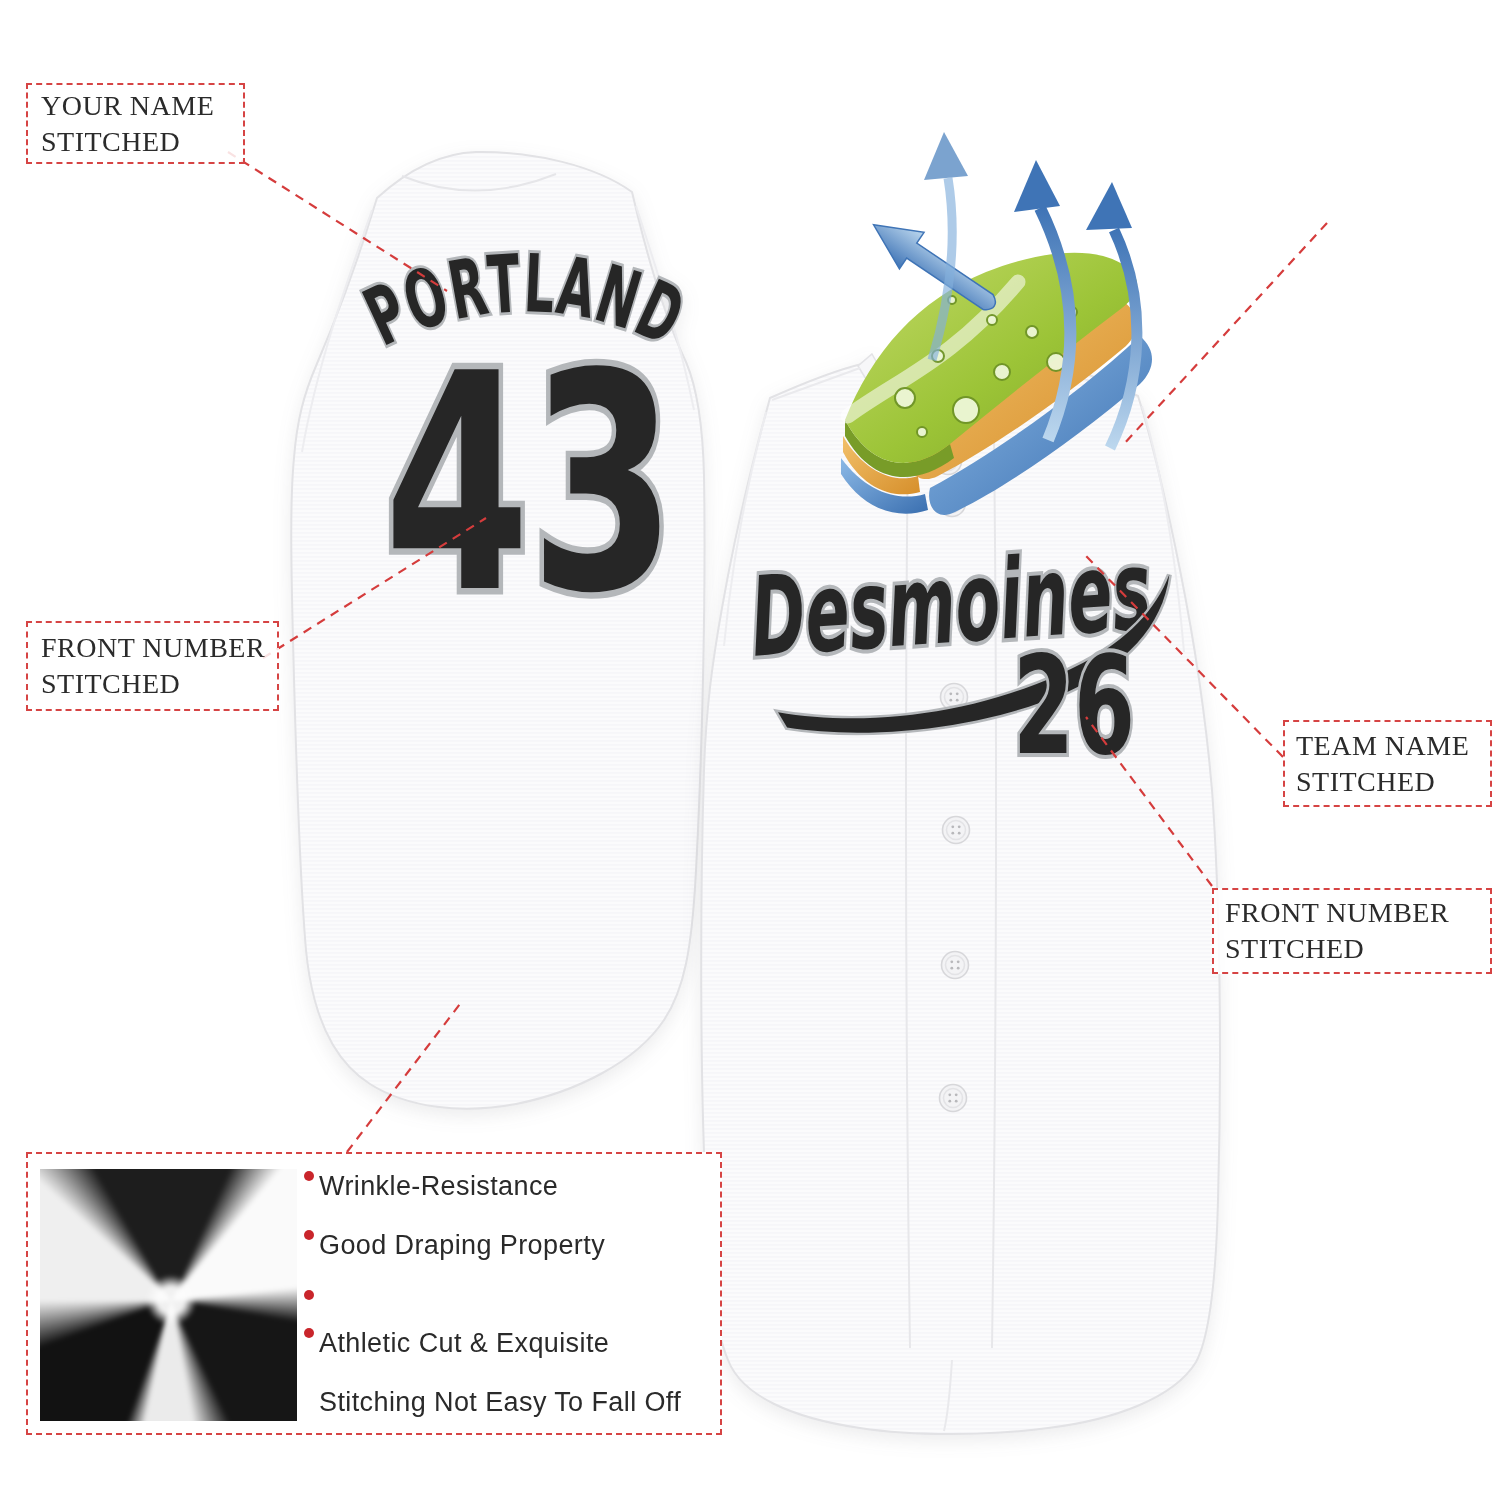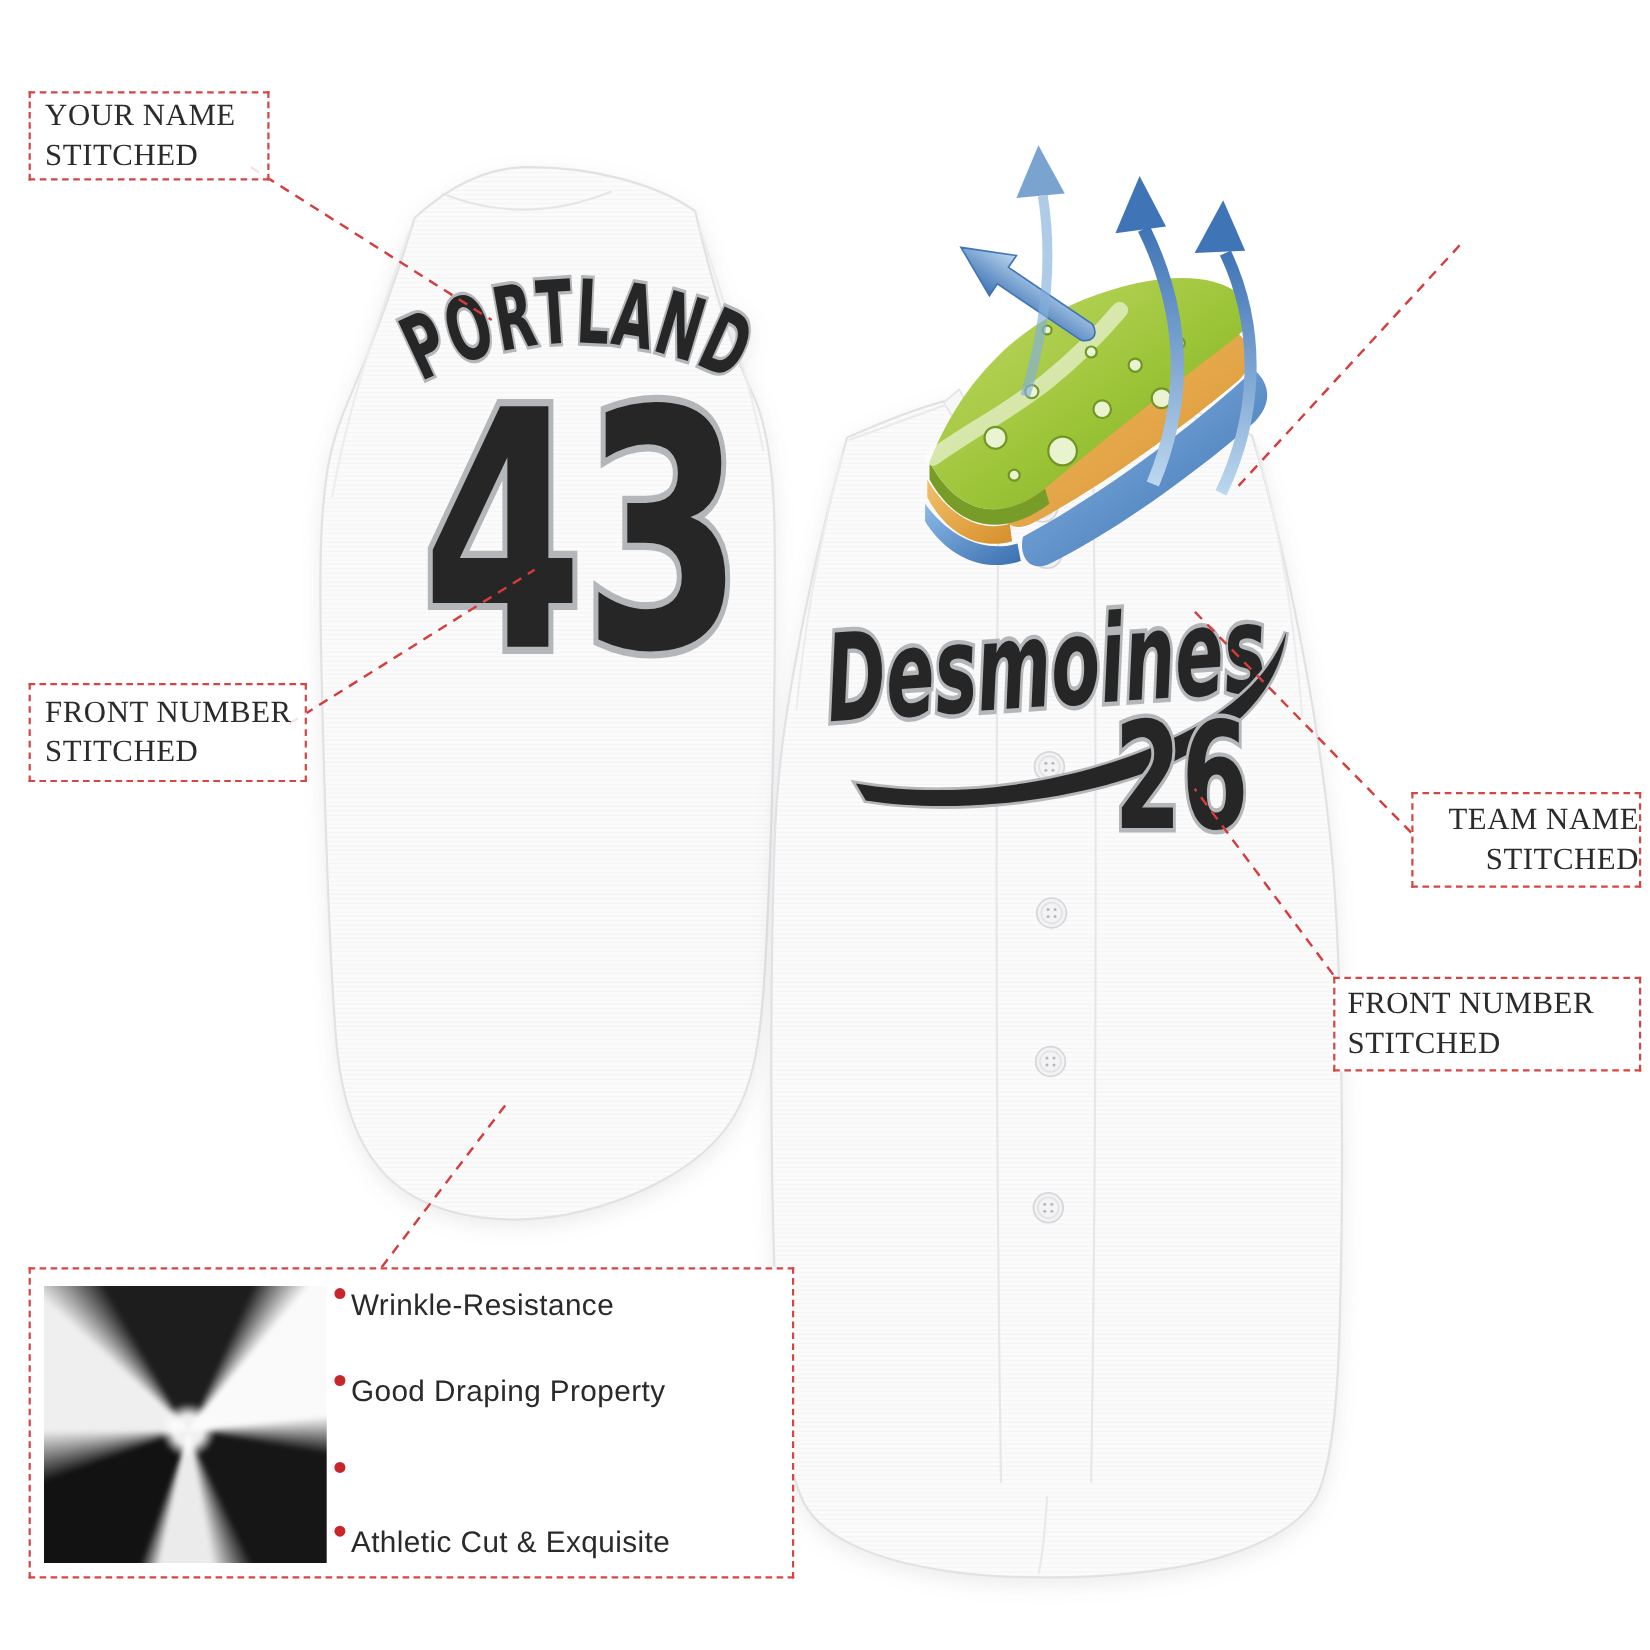--- a/index.html
+++ b/index.html
@@ -12,21 +12,21 @@
   
   .callout{
     position:absolute;border:2px dashed #d64444;background:rgba(255,255,255,.85);
     display:flex;flex-direction:column;justify-content:center;
     font-size:28px;line-height:36px;letter-spacing:.5px;color:#2b2b2b;font-family:Liberation Serif, serif;
   }
   .callout span{display:block;}
   .co-your-name{left:26px;top:83px;width:202px;height:77px;padding-left:13px;}
   .co-breathable{left:1238px;top:83px;width:239px;height:139px;padding-left:11px;font-size:26px;line-height:33px;}
   .co-back-number{left:26px;top:621px;width:236px;height:86px;padding-left:13px;}
-  .co-team-name{left:1283px;top:720px;width:194px;height:83px;padding-left:11px;align-items:flex-end;}
+  .co-team-name{left:1283px;top:720px;width:194px;height:83px;padding-left:11px;}
   .co-front-number{left:1212px;top:888px;width:265px;height:82px;padding-left:11px;}
   
   .features-box{
     position:absolute;left:26px;top:1152px;width:696px;height:283px;
     border:2px dashed #d64444;box-sizing:border-box;background:#fff;
   }
   .swatch-wrap{position:absolute;left:12px;top:15px;width:257px;height:252px;overflow:hidden;}
   .swatch{
     position:absolute;left:-6px;top:-6px;width:269px;height:264px;filter:blur(2px);
     background:
@@ -286,16 +286,20 @@
         <span class="bullet"></span>
         <span>Good Draping Property</span>
       </div>
       <div class="feat-row">
         <span class="bullet"></span>
       </div>
       <div class="feat-row">
         <span class="bullet"></span>
         <span>Athletic Cut &amp; Exquisite</span>
       </div>
+      <div class="feat-row">
+        <span class="bullet hidden"></span>
+        <span>Stitching Not Easy To Fall Off</span>
+      </div>
     </div>
   </div>
 
 </div>
 
 </body></html>

